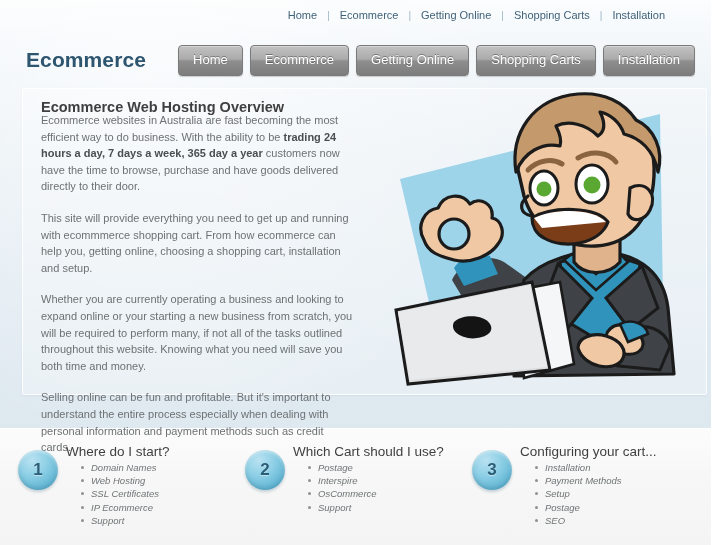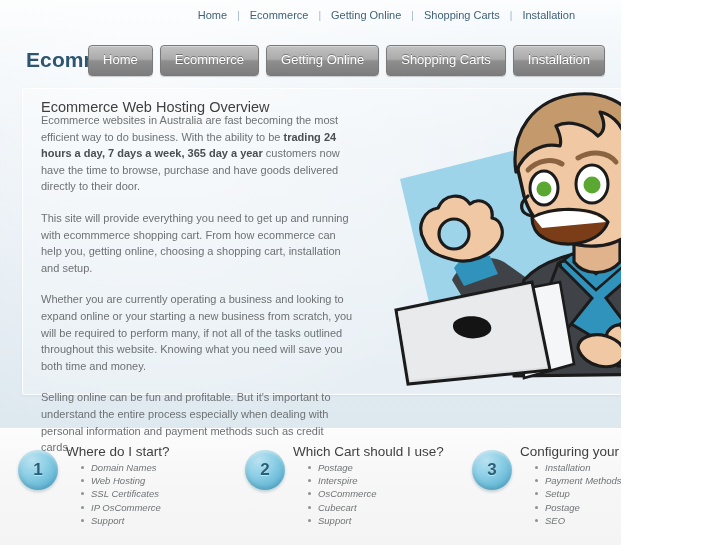--- a/index.html
+++ b/index.html
@@ -8,21 +8,21 @@
   }
   body {
     width: 727px;
     height: 545px;
     overflow: hidden;
     font-family: "Liberation Sans", sans-serif;
     background: #ffffff;
   }
   #page {
     position: relative;
-    width: 621px;
+    width: 711px;
     height: 545px;
     overflow: hidden;
   }
 
   
   .top-region {
     position: absolute;
     left: 0; top: 0;
     width: 727px;
     height: 428px;
@@ -124,21 +124,21 @@
     border-radius: 2px;
     box-shadow: 0 1px 2px rgba(120,140,155,0.10);
     z-index: 3;
   }
   .panel-h1 {
     position: absolute;
     left: 18px;
     top: 10px;
     font-size: 14.5px;
     color: #3f3f3f;
-    font-weight: normal;
+    font-weight: bold;
     margin: 0;
   }
   .article {
     position: absolute;
     left: 18px;
     top: 23px;
     width: 312px;
     font-size: 11px;
     line-height: 16.6px;
     color: #6d7173;
@@ -333,35 +333,34 @@
   <div class="cols">
 
     <div class="col">
       <div class="badge">1</div>
       <div class="col-body">
         <div class="col-h">Where do I start?</div>
         <ul>
           <li>Domain Names</li>
           <li>Web Hosting</li>
           <li>SSL Certificates</li>
-          <li>IP OsCommerce</li>
+          <li>IP Ecommerce</li>
           <li>Support</li>
         </ul>
       </div>
     </div>
 
     <div class="col">
       <div class="badge">2</div>
       <div class="col-body">
         <div class="col-h">Which Cart should I use?</div>
         <ul>
           <li>Postage</li>
           <li>Interspire</li>
           <li>OsCommerce</li>
-          <li>Cubecart</li>
           <li>Support</li>
         </ul>
       </div>
     </div>
 
     <div class="col">
       <div class="badge">3</div>
       <div class="col-body">
         <div class="col-h">Configuring your cart...</div>
         <ul>

